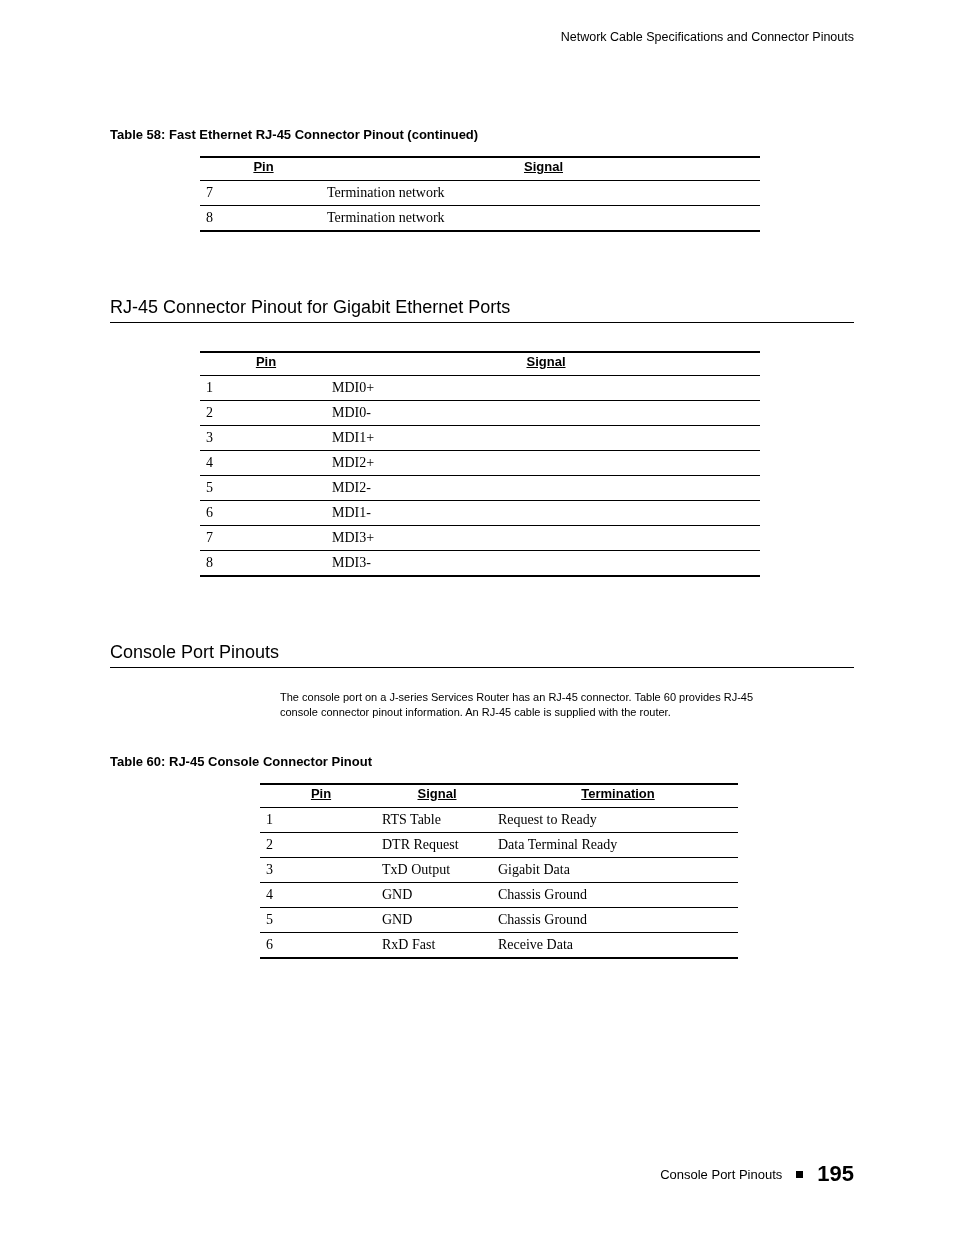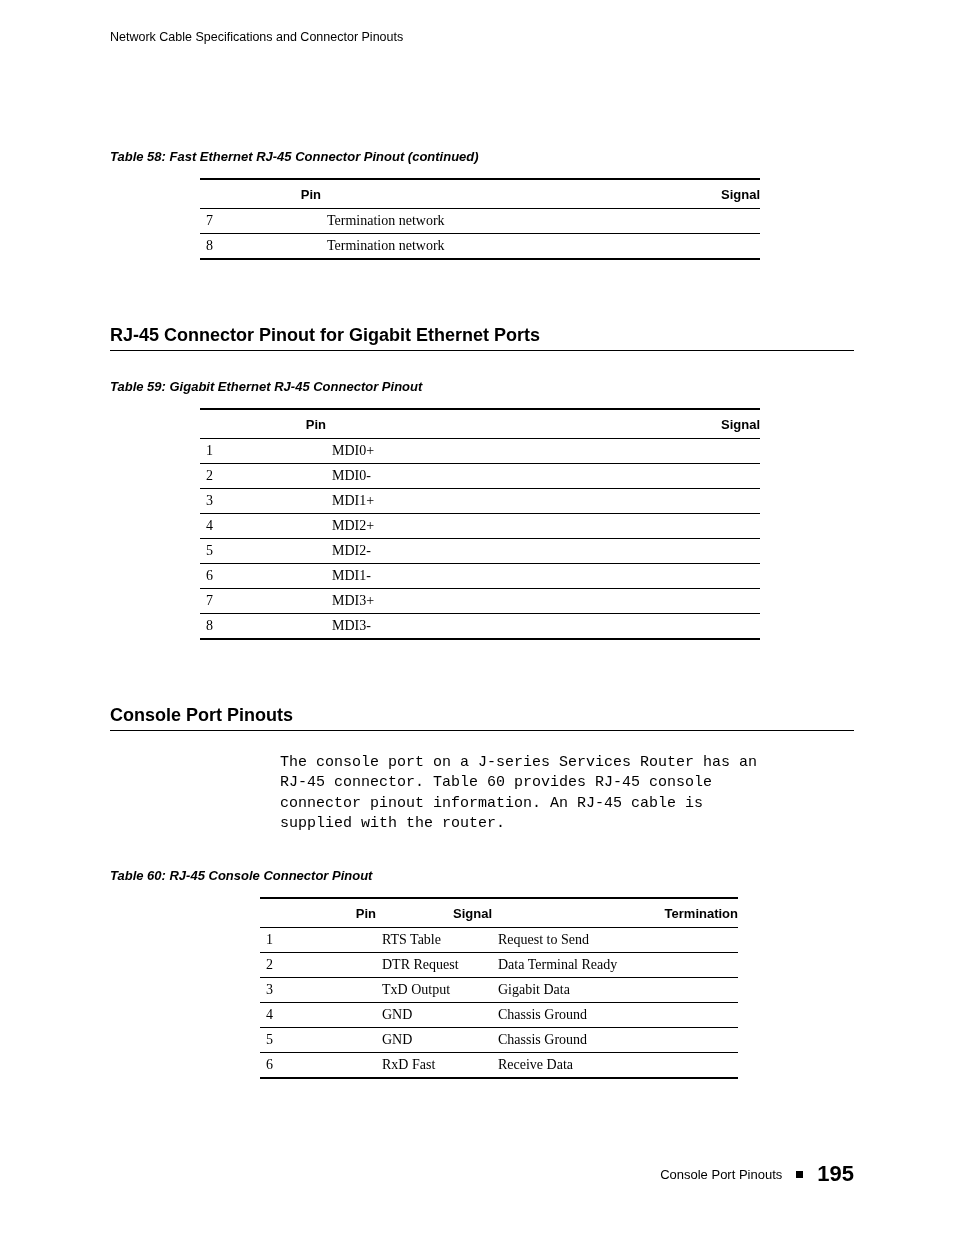--- a/index.html
+++ b/index.html
@@ -11,78 +11,79 @@
     width: 954px;
     height: 1235px;
     position: relative;
     box-sizing: border-box;
   }
   .page {
     padding: 30px 100px 0 110px;
     box-sizing: border-box;
   }
   .running-header {
+    text-align: right;
     font-family: Helvetica, Arial, sans-serif;
     font-size: 12.5px;
     color: #000;
-    margin-bottom: 105px;
+    margin-bottom: 83px;
   }
   .table-caption {
     font-family: Arial, Helvetica, sans-serif;
     font-weight: bold;
     font-size: 13px;
     margin: 0 0 14px 0;
-    font-style: italic;
   }
   table.data {
     border-collapse: collapse;
     margin-left: 90px;
     margin-bottom: 0;
   }
   table.data th {
-    text-align: right;
+    text-align: center;
     font-family: Arial, Helvetica, sans-serif;
     font-weight: bold;
     font-size: 13px;
     border-top: 2px solid #000;
     border-bottom: 1px solid #000;
-    padding: 7px 0 6px 6px;
+    padding: 1px 0 6px 6px;
+    text-decoration: underline;
   }
   table.data td {
     font-family: "Times New Roman", Times, serif;
     font-size: 14px;
     border-bottom: 1px solid #000;
     padding: 4px 0 4px 6px;
   }
   table.data tr:last-child td {
     border-bottom: 2px solid #000;
   }
   .t58 { width: 560px; }
   .t58 th:first-child, .t58 td:first-child { width: 115px; }
   .t59 { width: 560px; }
   .t59 th:first-child, .t59 td:first-child { width: 120px; }
   .t60 { width: 478px; }
   .t60 th:nth-child(1), .t60 td:nth-child(1) { width: 110px; }
   .t60 th:nth-child(2), .t60 td:nth-child(2) { width: 110px; }
   .section-heading {
     font-family: Arial, Helvetica, sans-serif;
-    font-weight: bold;
+    font-weight: normal;
     font-size: 18px;
     margin: 0 0 4px 0;
   }
   .section-rule {
     border: none;
     border-top: 1px solid #000;
     margin: 0 0 0 0;
   }
   .gap-lg { height: 65px; }
   .gap-md { height: 28px; }
   .body-text {
-    font-family: Liberation Mono, monospace;
-    font-size: 15px;
+    font-family: Liberation Sans, sans-serif;
+    font-size: 11px;
     line-height: 1.35;
     margin: 0 4px 0 170px;
     max-width: 480px;
   }
   .body-text p { margin: 0 0 16px 0; }
   .footer {
     position: absolute;
     bottom: 48px;
     right: 100px;
     font-family: Helvetica, Arial, sans-serif;
@@ -131,21 +132,20 @@
     </tbody>
   </table>
 
   <div class="gap-lg"></div>
 
   <div class="section-heading">RJ-45 Connector Pinout for Gigabit Ethernet Ports</div>
   <hr class="section-rule">
 
   <div class="gap-md"></div>
 
-  <div class="table-caption">Table 59:  Gigabit Ethernet RJ-45 Connector Pinout</div>
 
   <table class="data t59">
     <thead>
       <tr>
         <th>Pin</th>
         <th>Signal</th>
       </tr>
     </thead>
     <tbody>
       <tr>
@@ -204,21 +204,21 @@
       <tr>
         <th>Pin</th>
         <th>Signal</th>
         <th>Termination</th>
       </tr>
     </thead>
     <tbody>
       <tr>
             <td>1</td>
             <td>RTS Table</td>
-            <td>Request to Send</td>
+            <td>Request to Ready</td>
           </tr>
       <tr>
             <td>2</td>
             <td>DTR Request</td>
             <td>Data Terminal Ready</td>
           </tr>
       <tr>
             <td>3</td>
             <td>TxD Output</td>
             <td>Gigabit Data</td>

